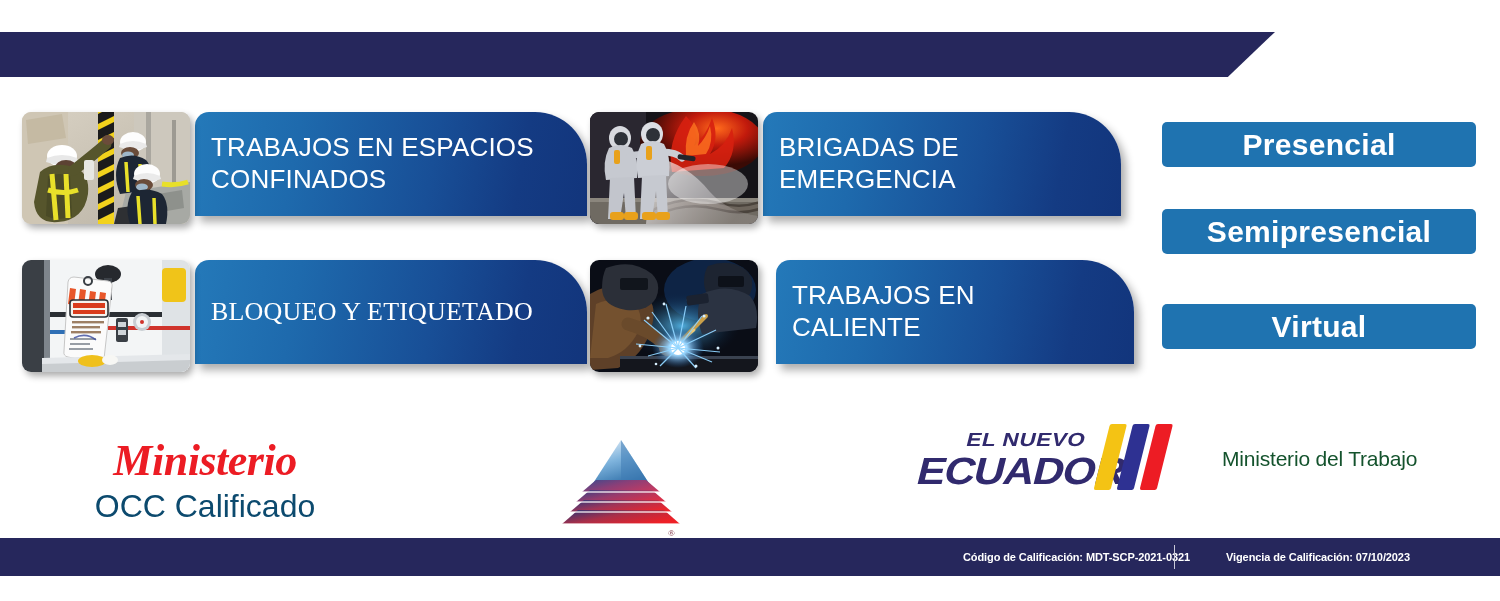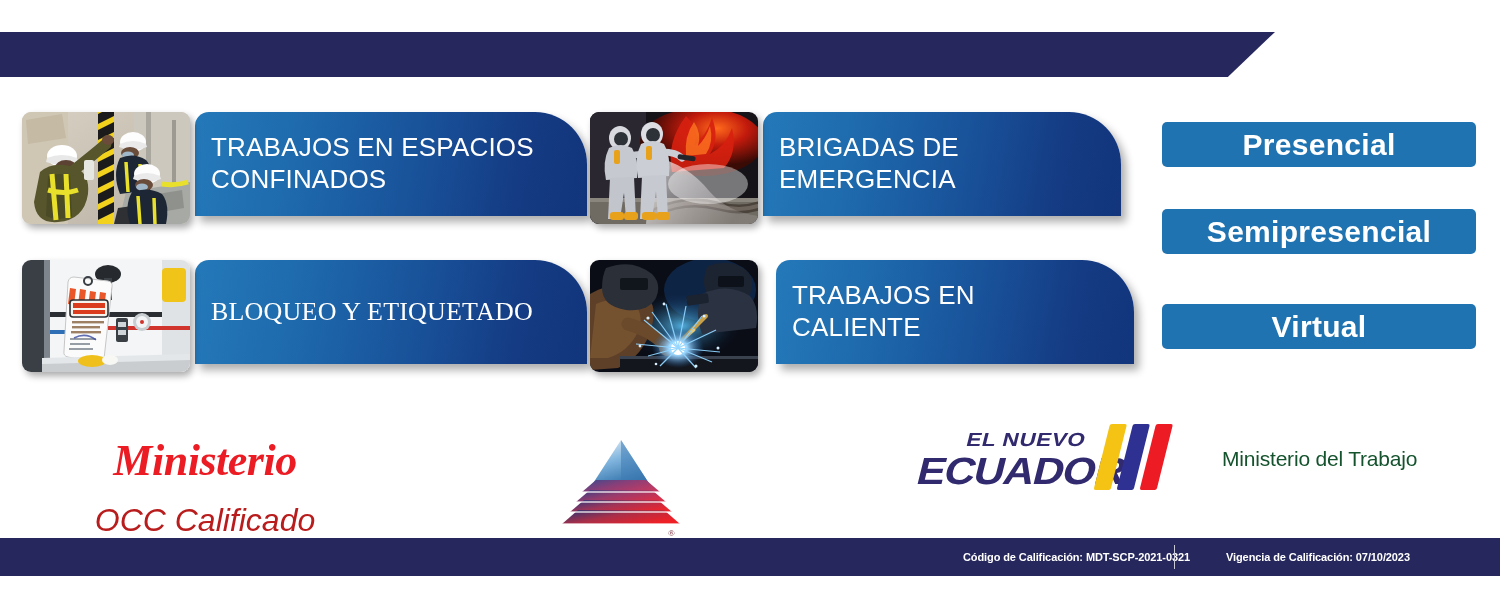--- a/index.html
+++ b/index.html
@@ -99,24 +99,23 @@
     font-family: "Liberation Serif", serif;
     font-style: italic;
     font-weight: bold;
     font-size: 44px;
     color: #ec1c24;
     line-height: 1.05;
     letter-spacing: -0.5px;
   }
   .coporsuper .sub {
     font-size: 32px;
-    color: #b91c1c;
+    color: #0c4a6e;
     line-height: 1.25;
-    margin-top: 16px;
-    font-style: italic;
+    margin-top: 2px;
   }
 
   
   .pyramid {
     position: absolute;
     left: 556px; top: 432px;
     width: 130px; height: 108px;
   }
   .pyramid svg { display:block; width:100%; height:100%; }
 

